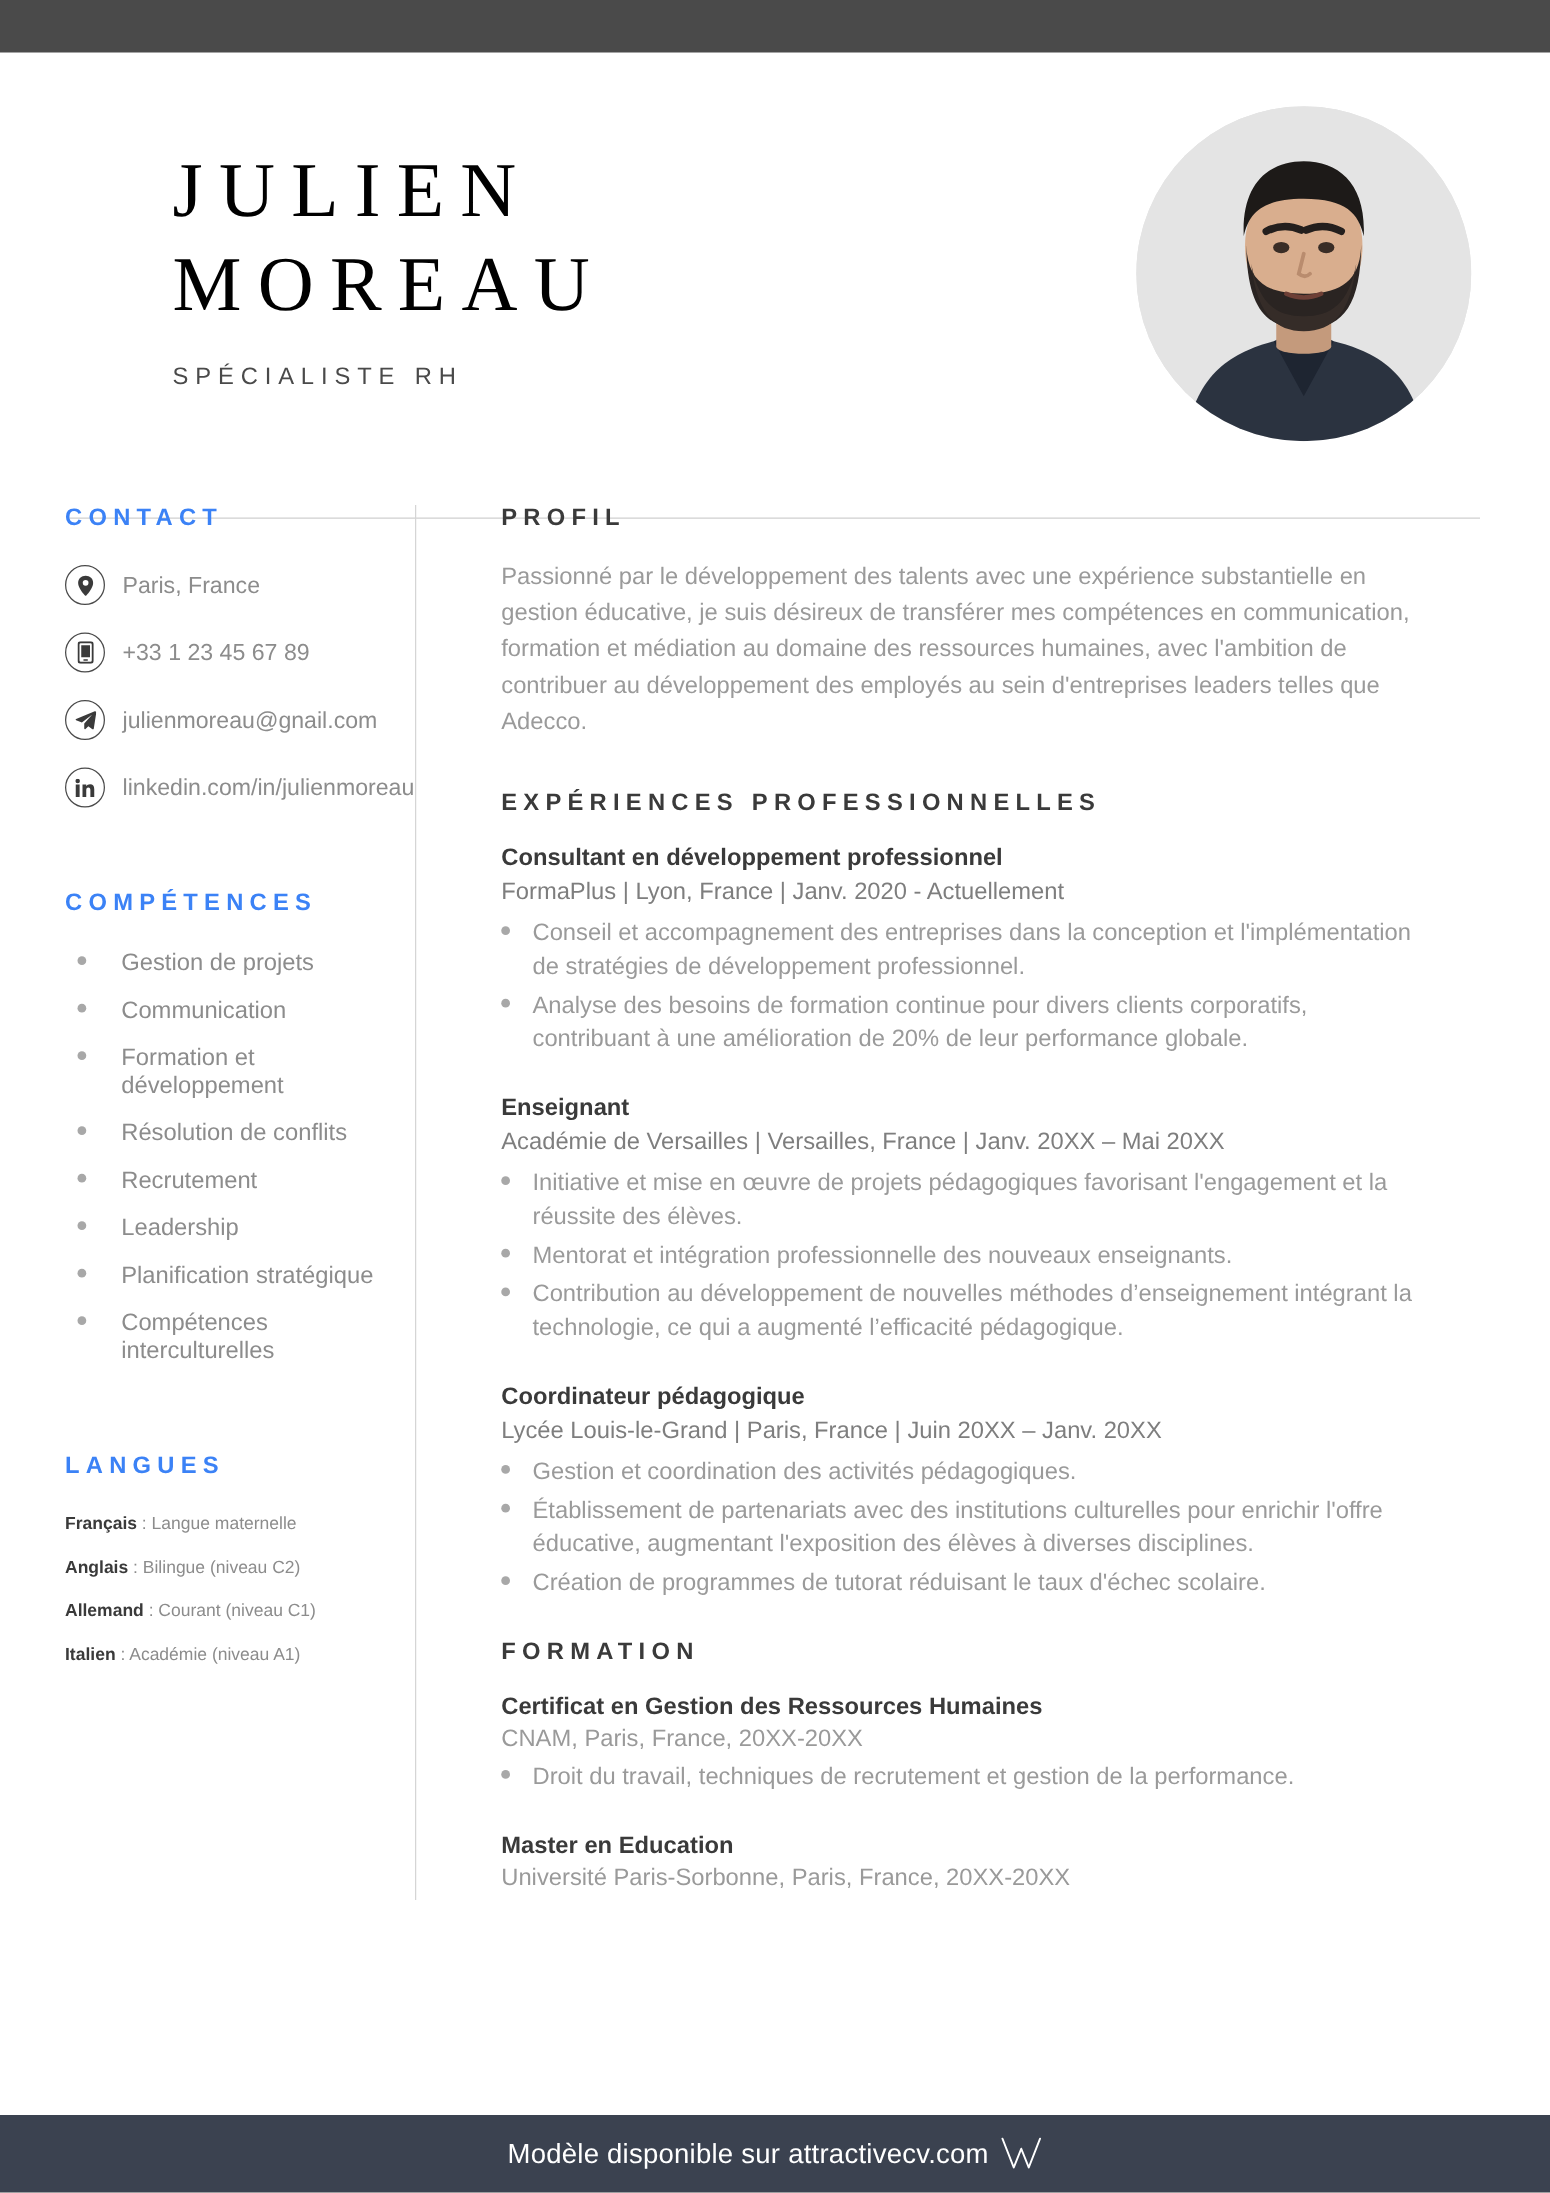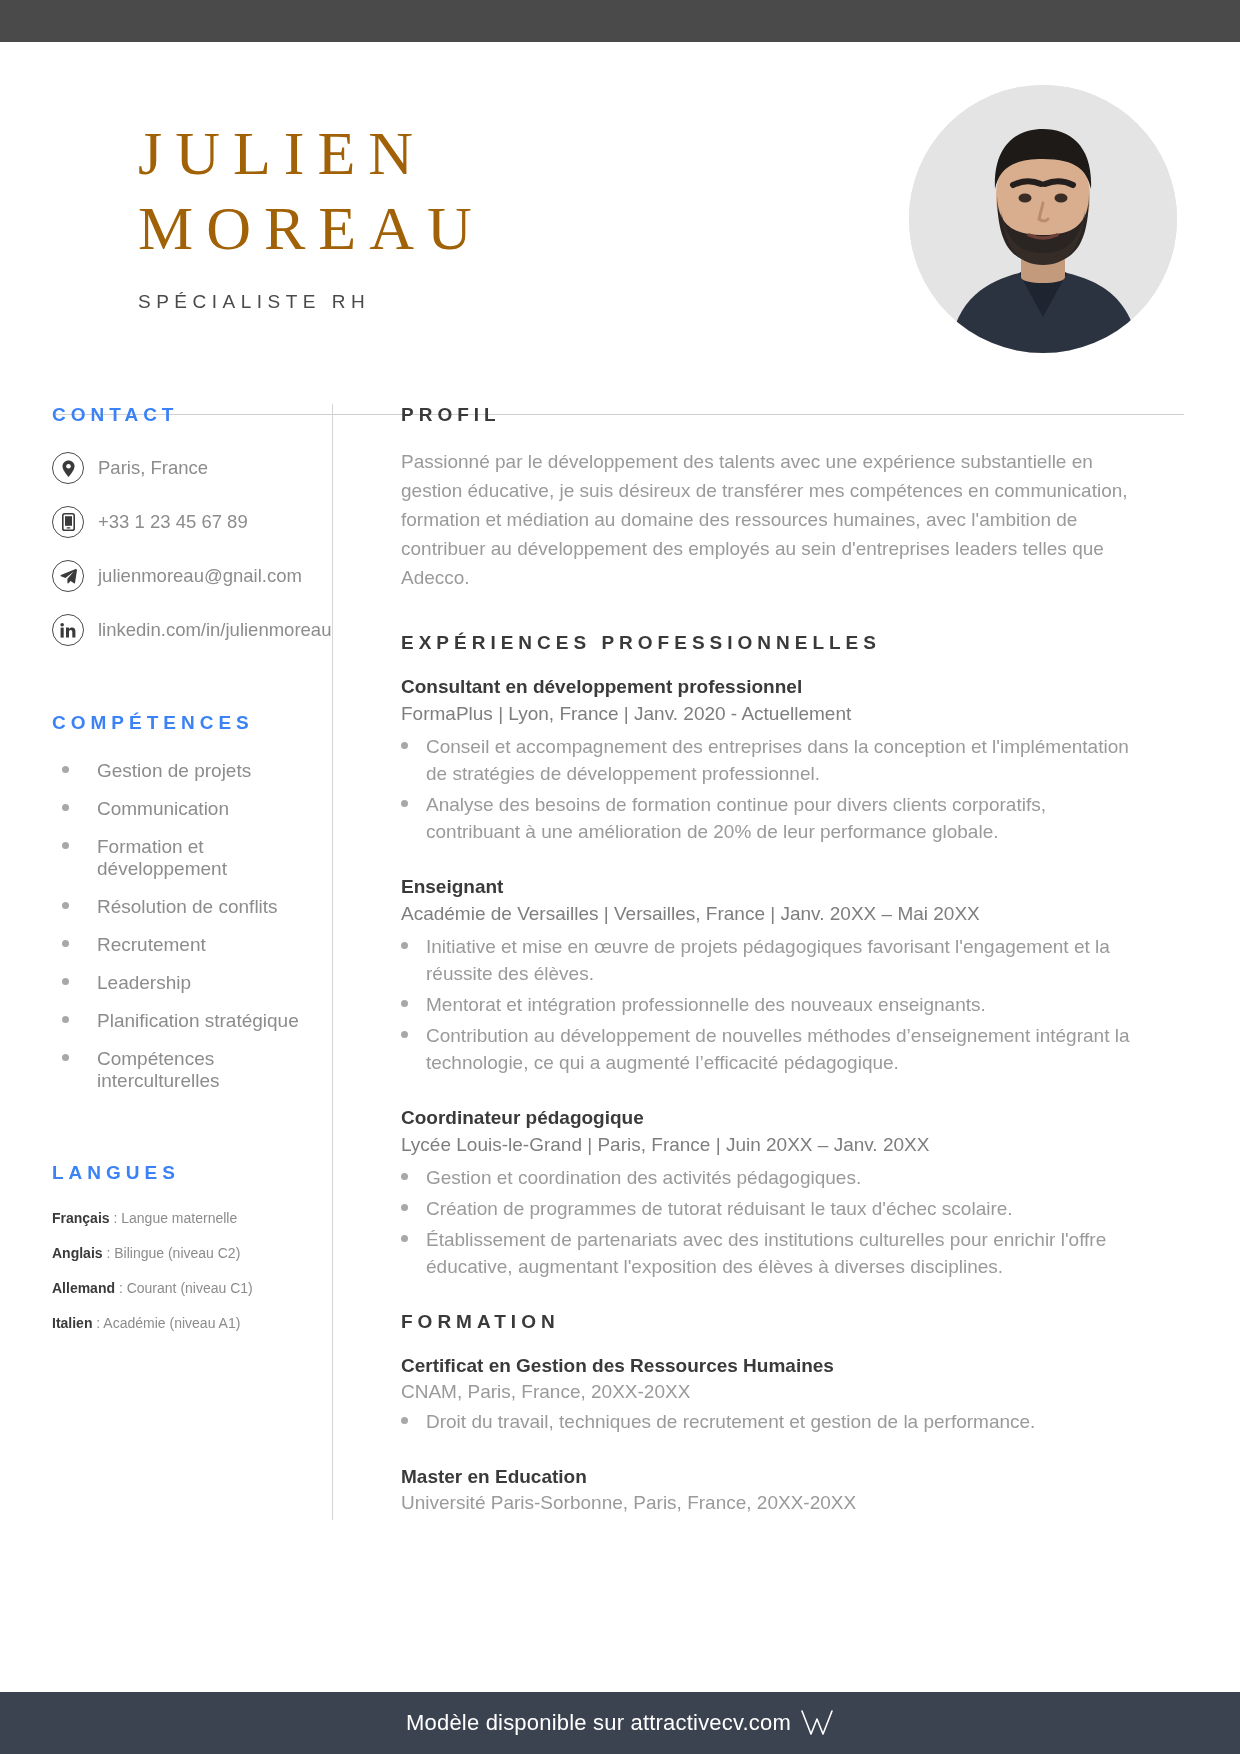--- a/index.html
+++ b/index.html
@@ -59,21 +59,21 @@
   }
   .name-block {
     position: absolute;
     left: 138px;
     top: 72px;
     width: 640px;
   }
   .name-line {
     font-family: "Liberation Serif", serif;
     font-size: 62px;
-    color: #a16207;
+    color: #000000;
     letter-spacing: 13px;
     line-height: 1.28;
     white-space: nowrap;
   }
   .name-line.second {
     margin-top: -4px;
   }
   .job-title {
     margin-top: 22px;
     font-family: "Liberation Sans", sans-serif;
@@ -437,25 +437,25 @@
         <div>
           <div class="exp-title">Coordinateur pédagogique</div>
           <div class="exp-meta">Lycée Louis-le-Grand | Paris, France | Juin 20XX – Janv. 20XX</div>
           <ul class="exp-list">
             <li class="exp-li">
               <span class="bullet-dot"></span>
               <span class="exp-li-text">Gestion et coordination des activités pédagogiques.</span>
             </li>
             <li class="exp-li">
               <span class="bullet-dot"></span>
+              <span class="exp-li-text">Établissement de partenariats avec des institutions culturelles pour enrichir l'offre éducative, augmentant l'exposition des élèves à diverses disciplines.</span>
+            </li>
+            <li class="exp-li">
+              <span class="bullet-dot"></span>
               <span class="exp-li-text">Création de programmes de tutorat réduisant le taux d'échec scolaire.</span>
-            </li>
-            <li class="exp-li">
-              <span class="bullet-dot"></span>
-              <span class="exp-li-text">Établissement de partenariats avec des institutions culturelles pour enrichir l'offre éducative, augmentant l'exposition des élèves à diverses disciplines.</span>
             </li>
           </ul>
         </div>
       </div>
 
       <div class="r-section form-block">
         <div class="r-section-title">FORMATION</div>
 
         <div>
           <div class="edu-title">Certificat en Gestion des Ressources Humaines</div>

